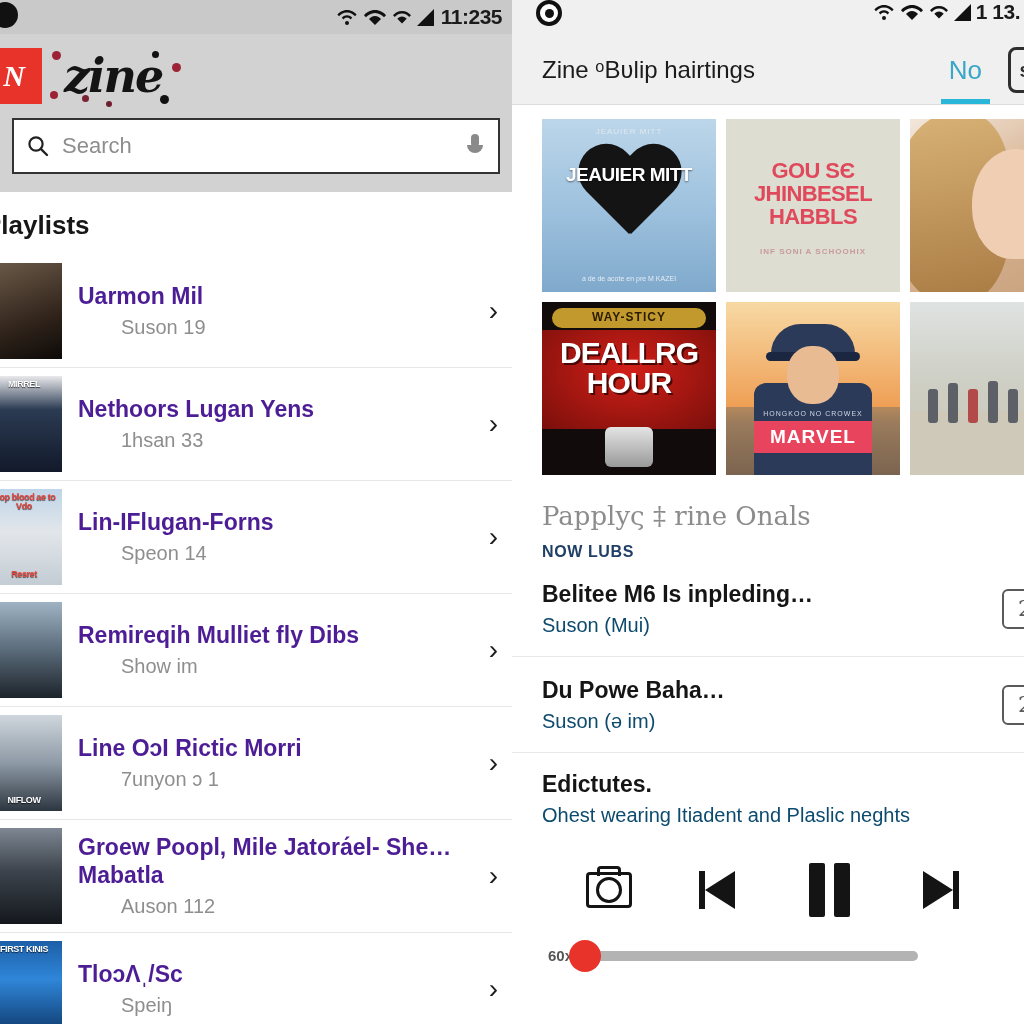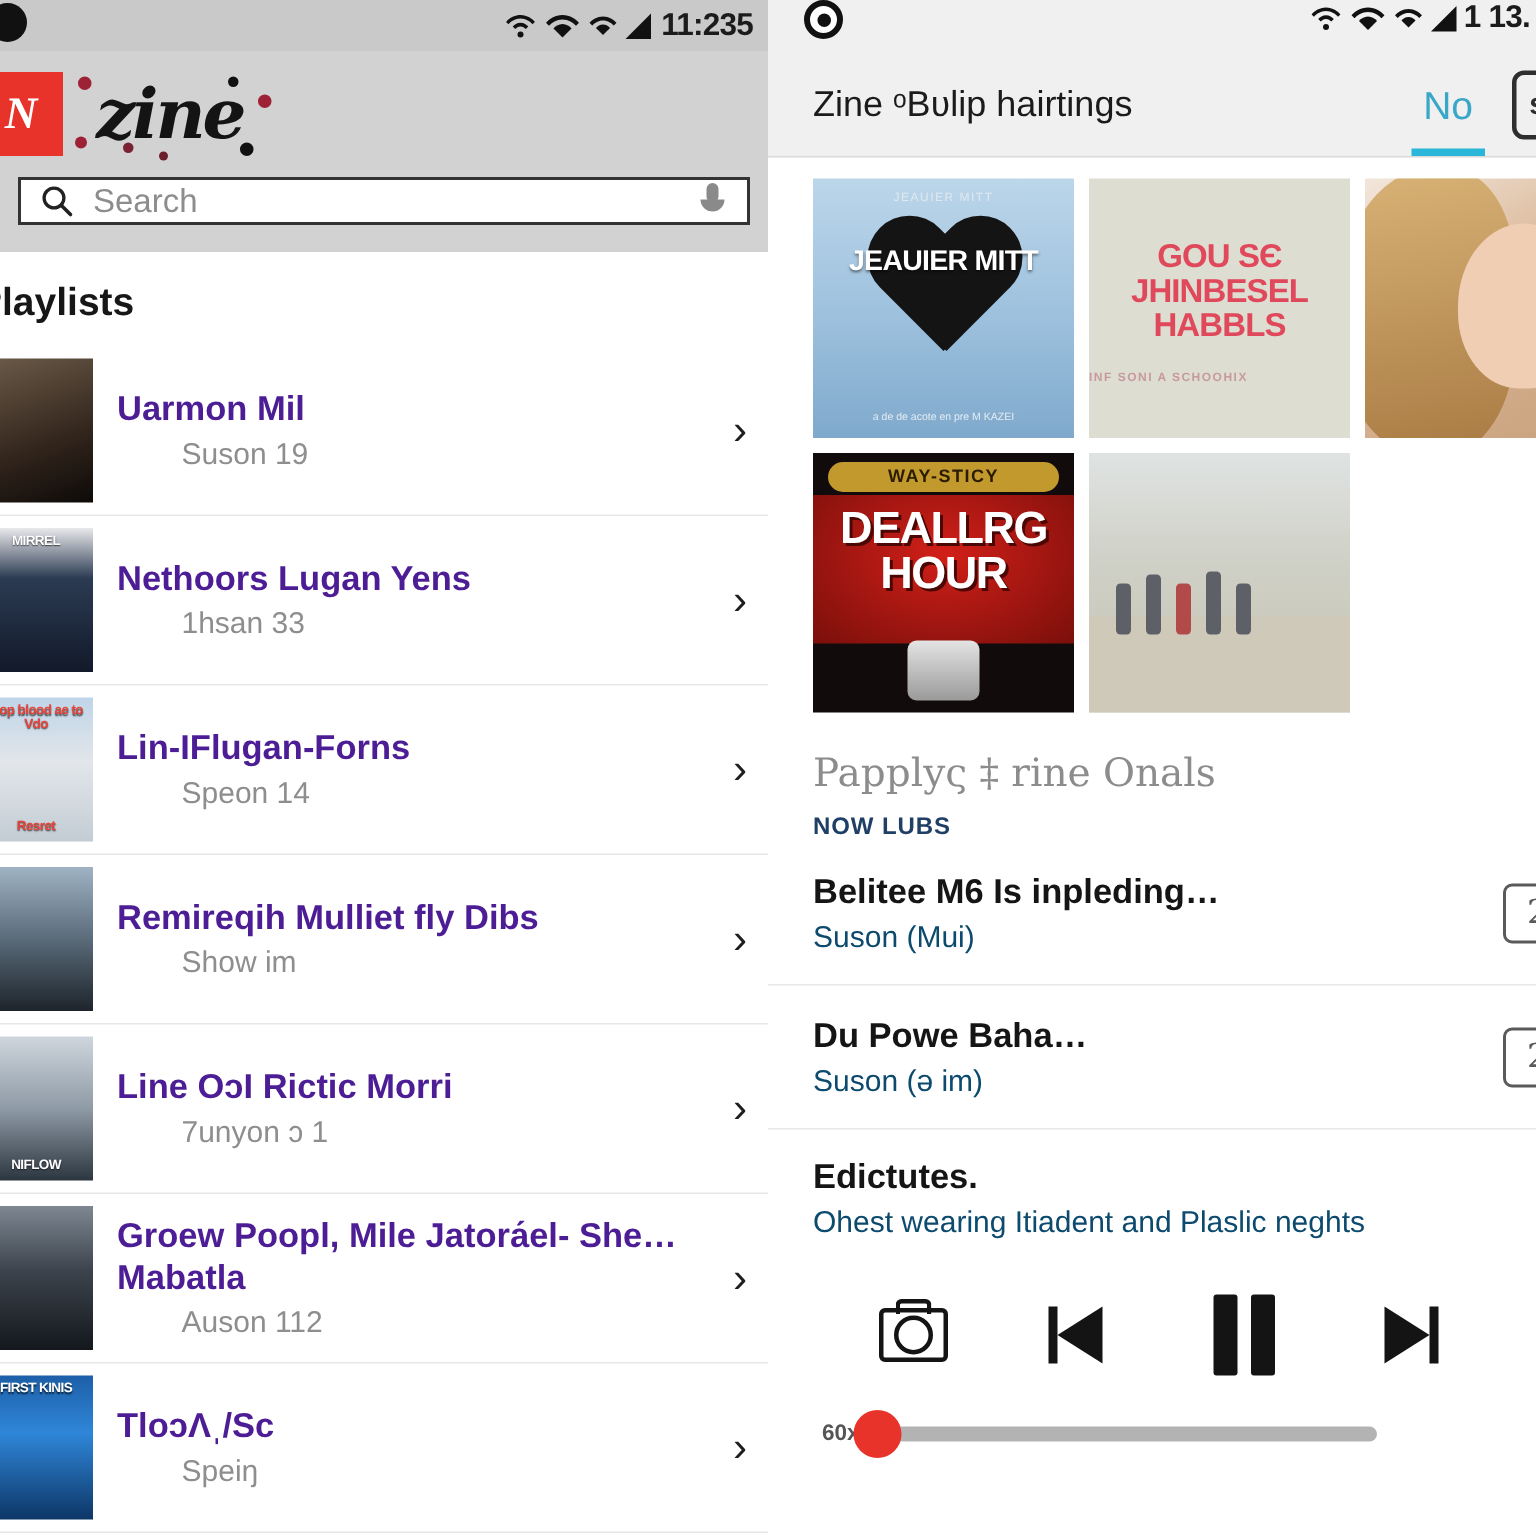--- a/index.html
+++ b/index.html
@@ -56,21 +56,21 @@
   .d1{width:9px;height:9px;background:#9d2235;left:-12px;top:2px;}
   .d2{width:7px;height:7px;background:#111;left:88px;top:2px;}
   .d3{width:9px;height:9px;background:#9d2235;left:108px;top:14px;}
   .d4{width:8px;height:8px;background:#9d2235;left:-14px;top:42px;}
   .d5{width:7px;height:7px;background:#7a2233;left:18px;top:46px;}
   .d6{width:6px;height:6px;background:#6d1e2d;left:42px;top:52px;}
   .d7{width:9px;height:9px;background:#111;left:96px;top:46px;}
 
   .l-searchwrap { background:#d2d2d2; padding: 0 12px 18px 12px; }
   .searchbar {
-    height: 32px; background: #fff; border: 2px solid #333;
+    height: 56px; background: #fff; border: 2px solid #333;
     display: flex; align-items: center; padding: 0 12px; gap: 12px;
   }
   .search-ph { font-size: 22px; color: #8d8d8d; flex: 1; }
 
   .sec-title {
     font-size: 26px; font-weight: 700; color: #171717;
     padding: 18px 0 14px 0; margin-left: -16px;
   }
 
   .plist { border-top: 0; }
@@ -175,21 +175,21 @@
   .cmid{position:absolute;top:46px;left:0;right:0;text-align:center;z-index:3;
         font-size:19px;font-weight:800;color:#fff;line-height:1.0;letter-spacing:-0.5px;
         text-shadow:0 1px 2px rgba(0,0,0,.5);}
   .cbot{position:absolute;bottom:8px;left:0;right:0;text-align:center;font-size:7px;color:#e4ecf2;line-height:1.4;}
 
   .cell-cream{background:#ddddd1;}
   .cell-cream .ct{
     position:absolute;top:40px;left:0;right:0;text-align:center;
     color:#e0495b;font-size:22px;font-weight:800;line-height:1.05;letter-spacing:-0.6px;
   }
-  .cell-cream .cs{position:absolute;top:128px;left:0;right:0;text-align:left;color:#c89aa0;font-size:8px;letter-spacing:1px;font-weight:700;}
+  .cell-cream .cs{position:absolute;top:128px;left:0;right:0;text-align:center;color:#c89aa0;font-size:8px;letter-spacing:1px;font-weight:700;}
 
   .cell-portrait{background:linear-gradient(150deg,#f2e7dc,#d9b594 45%,#c79f7c);}
   .cell-portrait .hair{position:absolute;top:-6px;left:-20px;width:120px;height:190px;background:linear-gradient(170deg,#d9b377,#a87a43);border-radius:60% 40% 45% 55%;}
   .cell-portrait .face{position:absolute;top:30px;left:62px;width:88px;height:110px;background:#f0ceb4;border-radius:50% 50% 46% 46%;}
 
   .cell-deal{background:#120b0b;}
   .cell-deal .band{position:absolute;top:6px;left:10px;right:10px;height:20px;background:#c2992c;border-radius:10px;}
   .cell-deal .bandtx{position:absolute;top:8px;left:0;right:0;text-align:center;font-size:12px;font-weight:800;color:#2b1c00;letter-spacing:1px;}
   .cell-deal .red{position:absolute;top:28px;left:0;right:0;bottom:46px;background:radial-gradient(ellipse at 50% 40%,#d21f18,#7a0f0b);}
   .cell-deal .tx{position:absolute;top:36px;left:0;right:0;text-align:center;color:#fff;font-size:30px;font-weight:800;line-height:1.0;letter-spacing:-1px;text-shadow:2px 2px 0 #4a0703;}
@@ -457,20 +457,31 @@
 
       <div class="cell cell-deal">
         <div class="red"></div>
         <div class="band"></div>
         <div class="bandtx">WAY-STICY</div>
         <div class="tx">DEALLRG
 HOUR</div>
         <div class="pot"></div>
       </div>
 
+      <div class="cell cell-marvel">
+        <div class="sky"></div>
+        <div class="body"></div>
+        <div class="cap"></div>
+        <div class="capb"></div>
+        <div class="head"></div>
+        <div class="shirt-tx">HONGKOO NO CROWEX</div>
+        <div class="sign">
+            <span>MARVEL</span>
+          </div>
+      </div>
 
       <div class="cell cell-crowd">
         <div class="grd"></div>
         <div class="fig" style="left:18px"></div>
         <div class="fig" style="left:38px;height:40px"></div>
         <div class="fig" style="left:58px;background:#b34a4a"></div>
         <div class="fig" style="left:78px;height:42px"></div>
         <div class="fig" style="left:98px"></div>
 
       </div>

